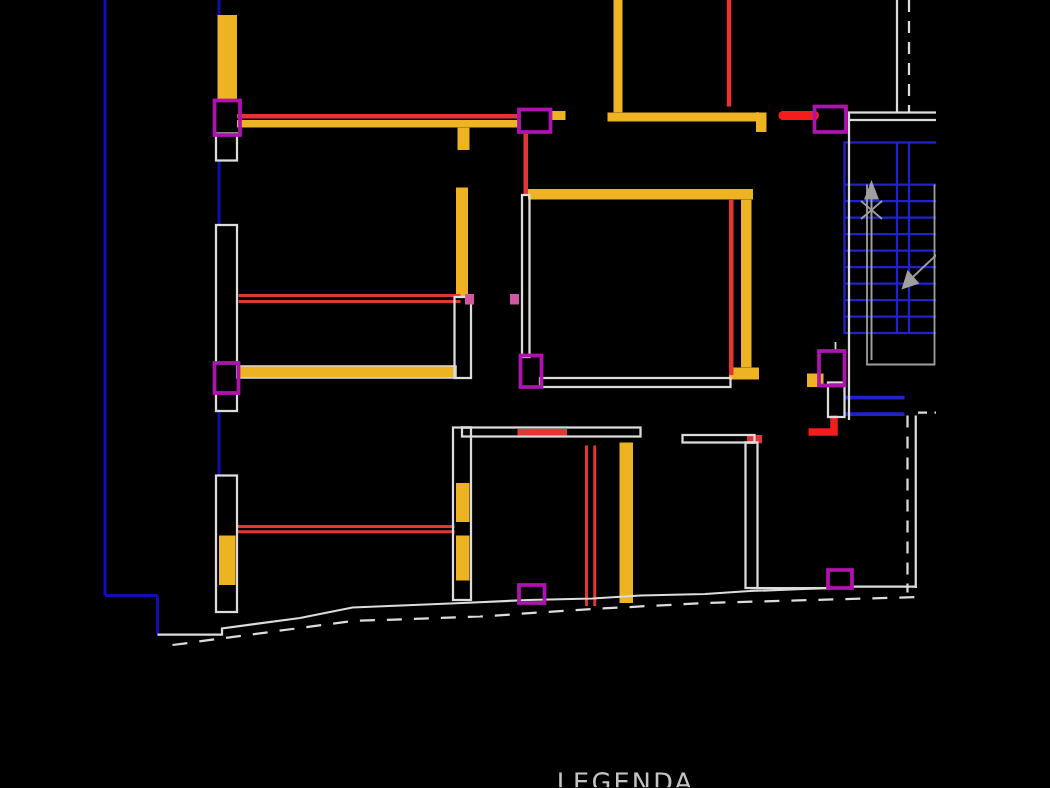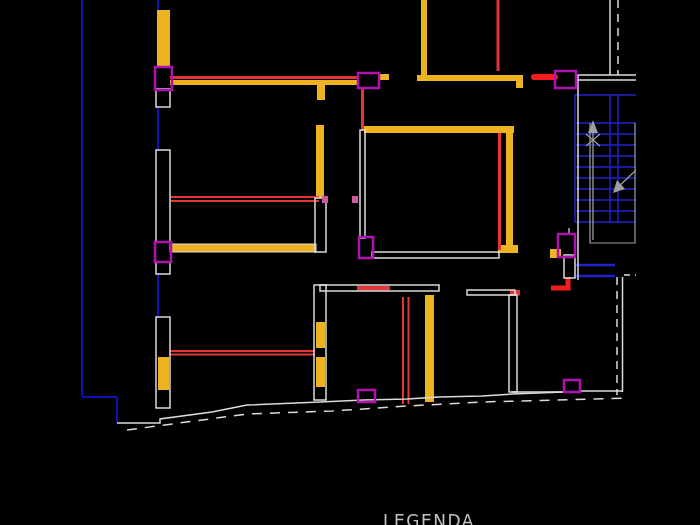--- a/index.html
+++ b/index.html
@@ -1,16 +1,16 @@
 <!DOCTYPE html>
 <html><head>
 <meta charset="utf-8">
 <style>
   html,body{margin:0;padding:0;background:#000;}
-  .viewport{position:relative;width:624px;height:525px;background:#000;overflow:hidden;margin-left:12px;}
+  .viewport{position:relative;width:624px;height:525px;background:#000;overflow:hidden;}
   svg{display:block;}
   svg text{font-family:"DejaVu Sans","Liberation Sans",sans-serif;}
 </style>
 </head>
 <body>
 
 <div class="viewport">
   <svg id="plan" width="700" height="525" viewBox="0 0 700 525">
     <rect x="0" y="0" width="700" height="525" fill="#000000"></rect>
     <g id="layers">

